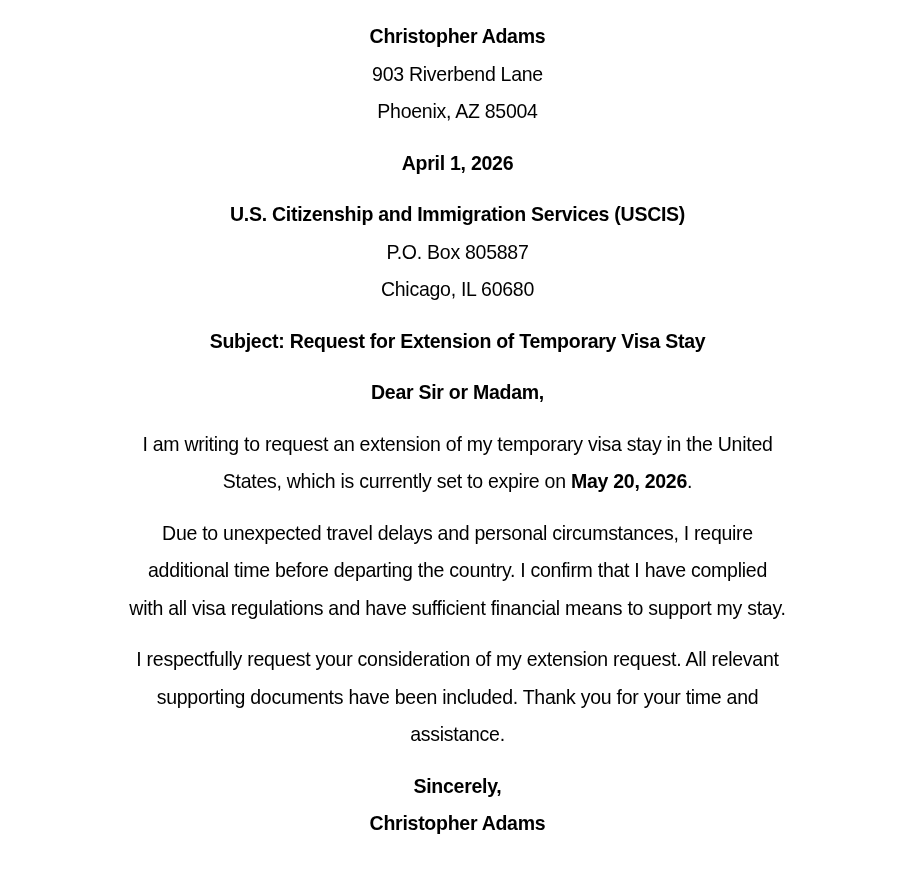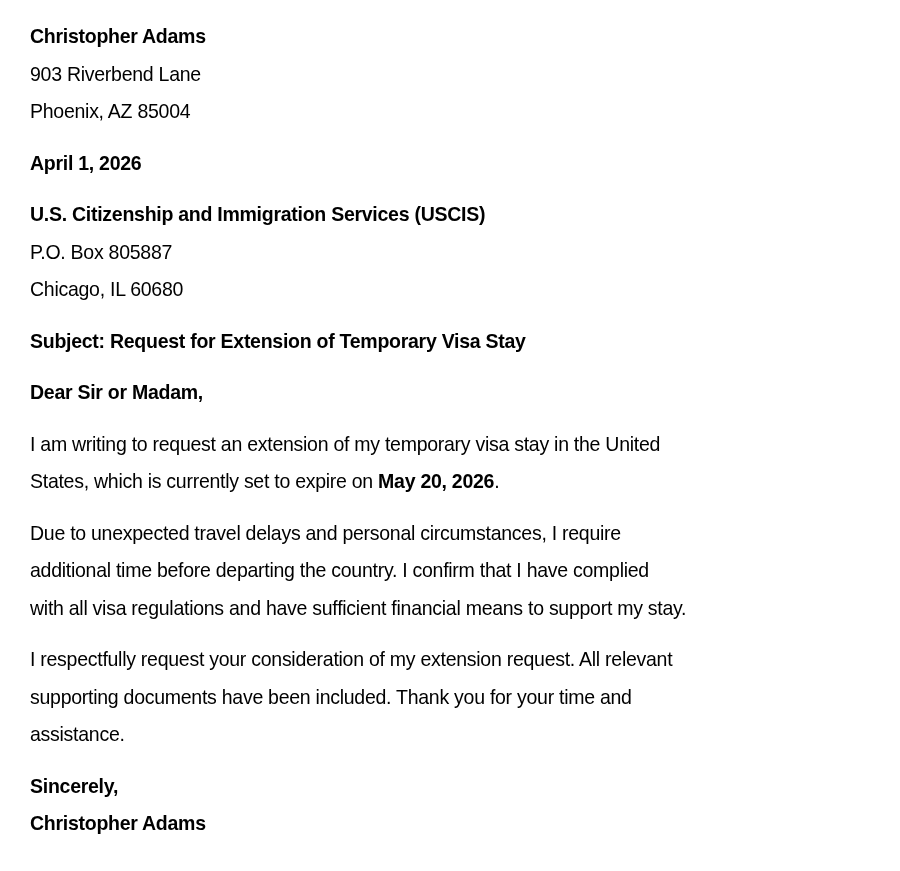--- a/index.html
+++ b/index.html
@@ -1,21 +1,21 @@
 <!DOCTYPE html>
 <html><head>
   <meta charset="utf-8">
   <style>
     html, body { margin: 0; padding: 0; background: #ffffff; }
     body {
       width: 900px; height: 871px; overflow: hidden;
       font-family: "Liberation Sans", sans-serif;
       color: #000000;
     }
-    .page { position: relative; padding: 17px 0 0 30px; }
+    .page { position: relative; padding: 17px 0 0 39px; text-align: center; }
     .p {
       font-size: 21px;
       line-height: 37.5px;
       margin: 0 0 14px 0;
       letter-spacing: -0.3px;
       transform: scaleX(0.93);
       transform-origin: left top;
       width: 900px;
     }
     .p .line { display: block; white-space: nowrap; }

